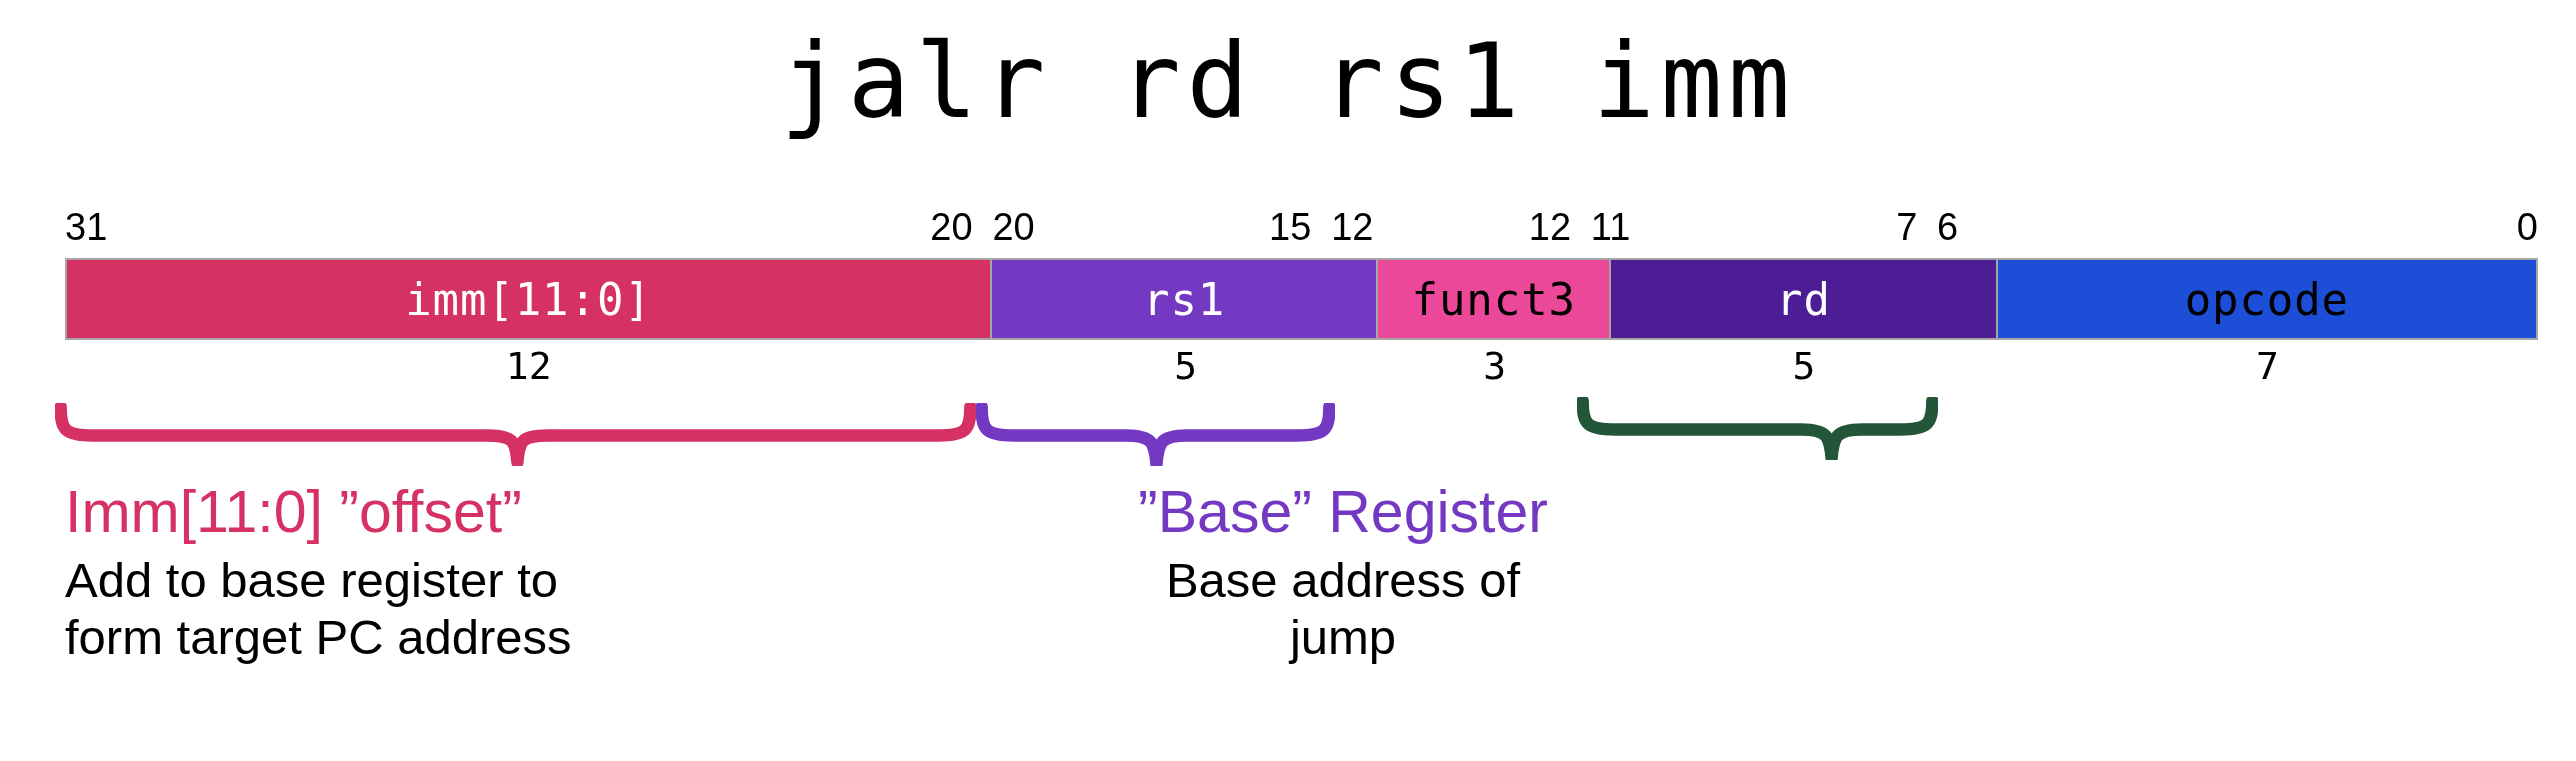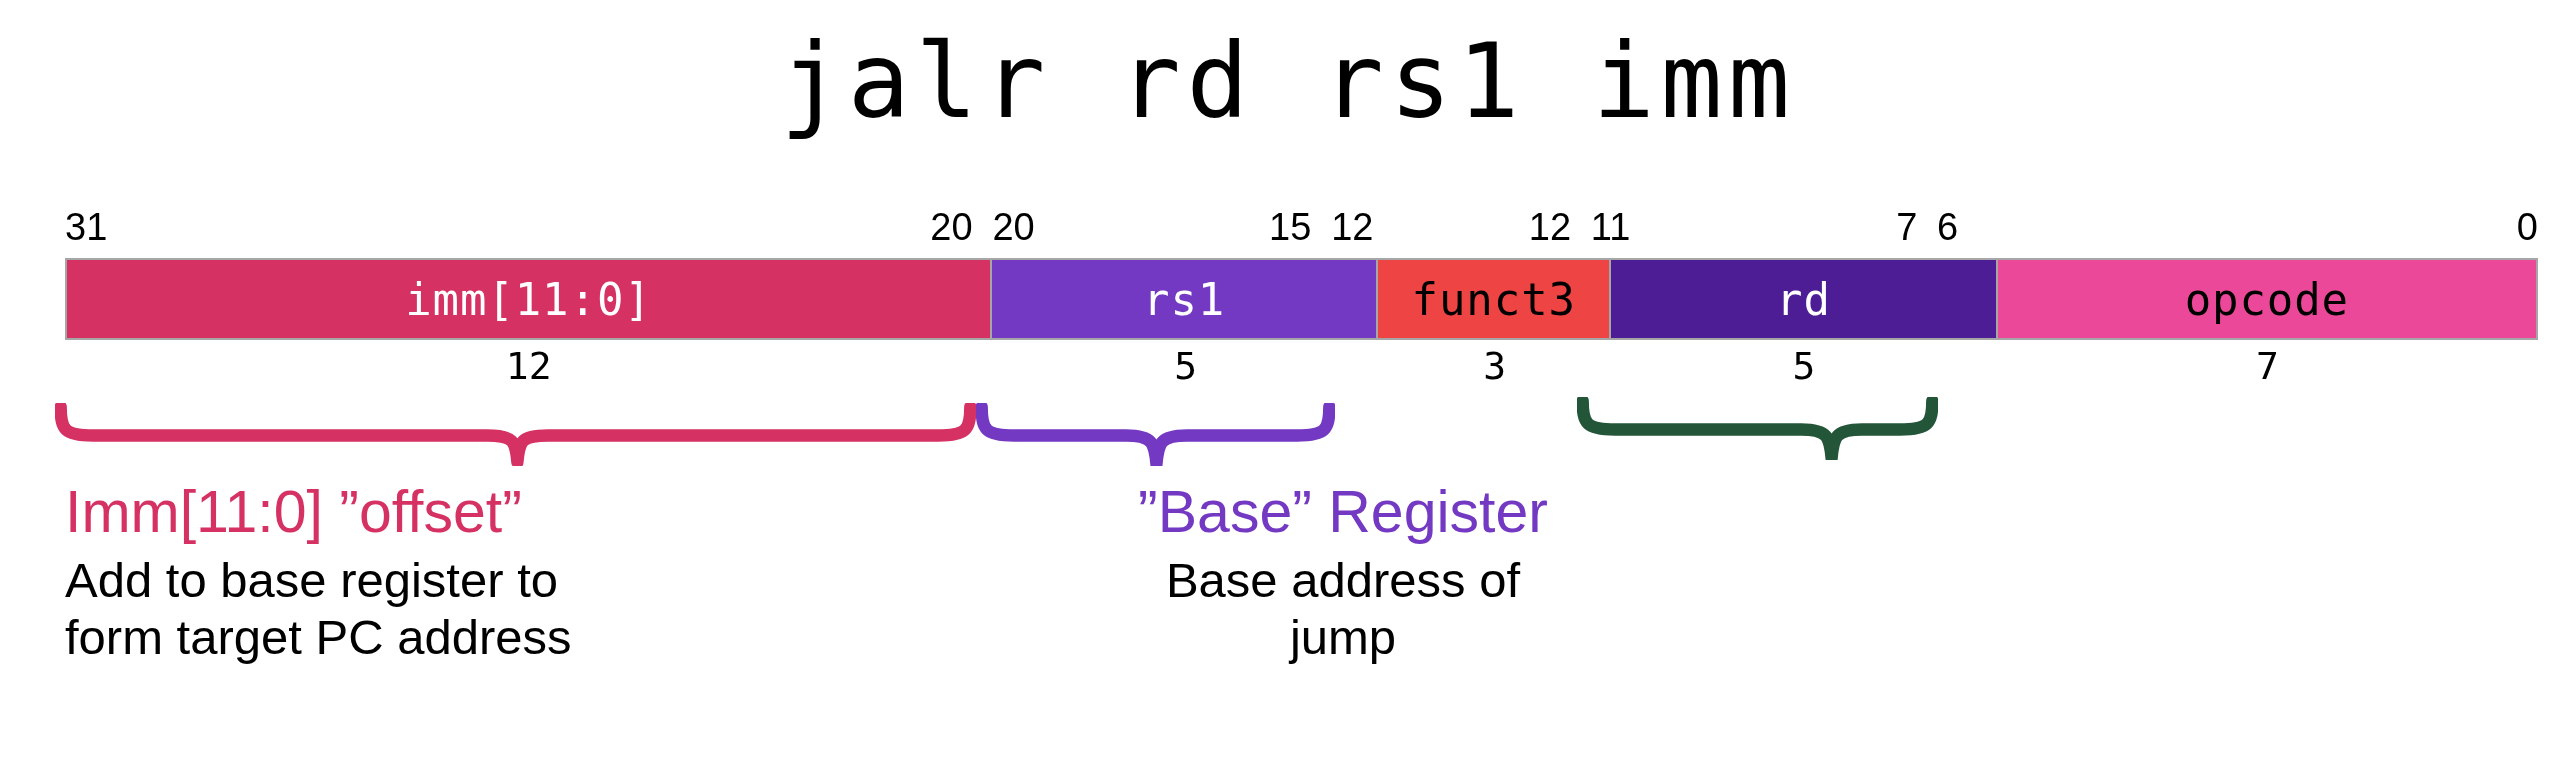--- a/index.html
+++ b/index.html
@@ -147,23 +147,23 @@
     <span class="bitlabel r" style="left:60.9%">12</span>
     <span class="bitlabel l" style="left:61.7%">11</span>
     <span class="bitlabel r" style="left:74.9%">7</span>
     <span class="bitlabel l" style="left:75.7%">6</span>
     <span class="bitlabel r" style="left:100%">0</span>
   </div>
 
   <div class="bar">
     <div class="field" style="flex: 12 0 0px; background: rgb(213, 49, 99); color: rgb(255, 255, 255);"><span>imm[11:0]</span></div>
     <div class="field" style="flex: 5 0 0px; background: rgb(116, 57, 194); color: rgb(255, 255, 255);"><span>rs1</span></div>
-    <div class="field" style="flex: 3 0 0px; background: #ef4444; color: rgb(0, 0, 0);"><span>funct3</span></div>
+    <div class="field" style="flex: 3 0 0px; background: #ec4899; color: rgb(0, 0, 0);"><span>funct3</span></div>
     <div class="field" style="flex: 5 0 0px; background: #4c1d95; color: rgb(255, 255, 255);"><span>rd</span></div>
-    <div class="field" style="flex: 7 0 0px; background: #ec4899; color: rgb(0, 0, 0);"><span>opcode</span></div>
+    <div class="field" style="flex: 7 0 0px; background: #1d4ed8; color: rgb(0, 0, 0);"><span>opcode</span></div>
   </div>
 
   <div class="widthrow">
     <div class="widthcell" style="flex:12 0 0">12</div>
     <div class="widthcell" style="flex:5 0 0">5</div>
     <div class="widthcell" style="flex:3 0 0">3</div>
     <div class="widthcell" style="flex:5 0 0">5</div>
     <div class="widthcell" style="flex:7 0 0">7</div>
   </div>
 

